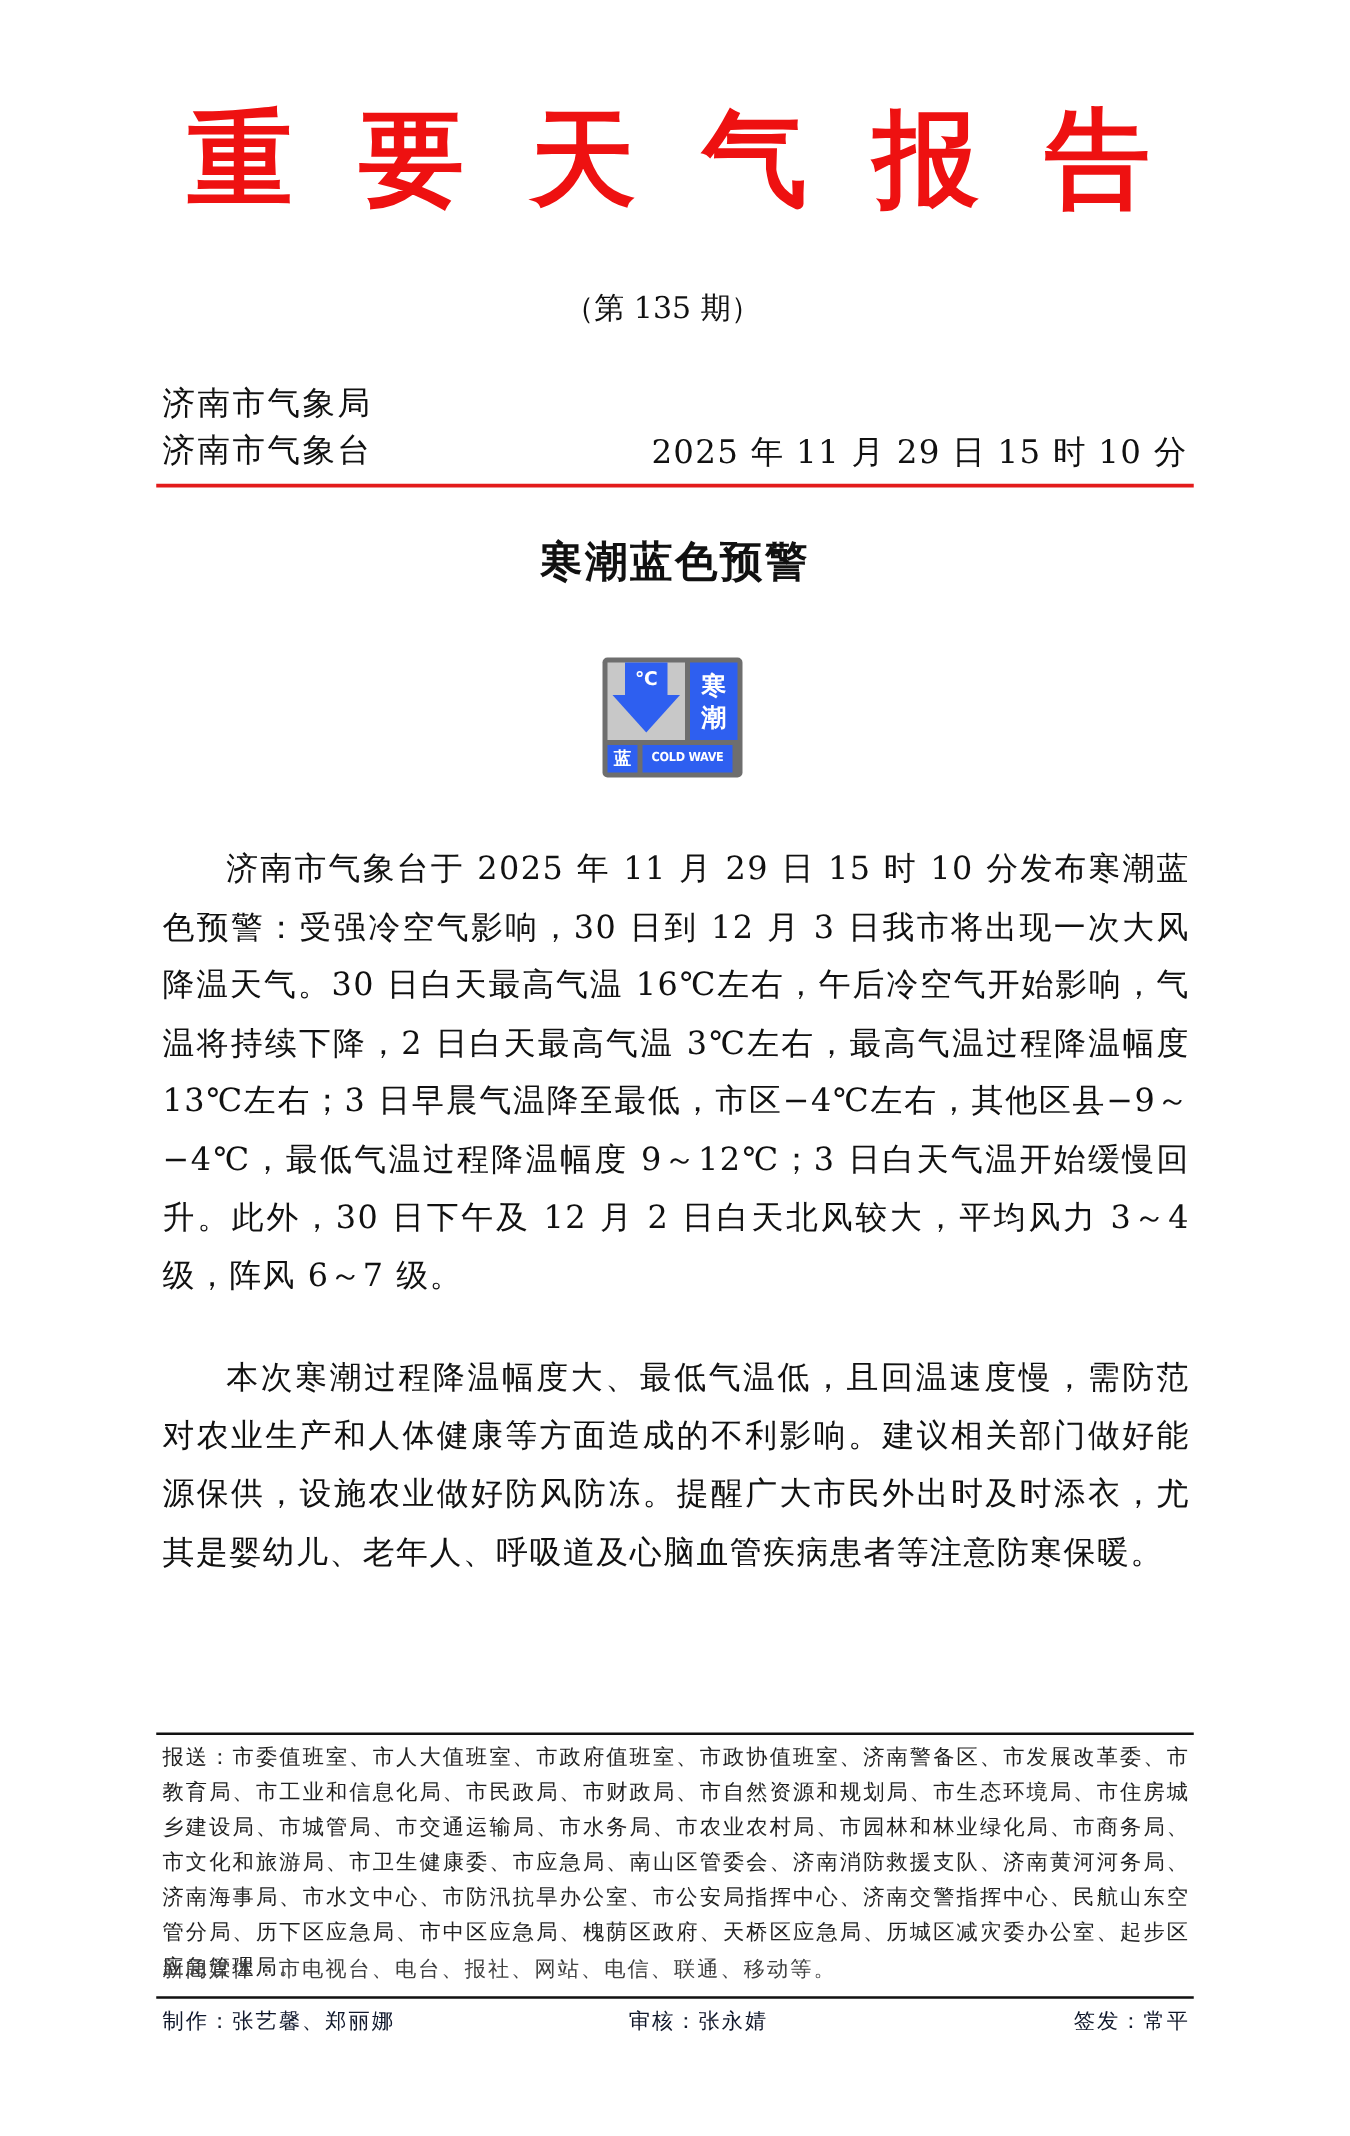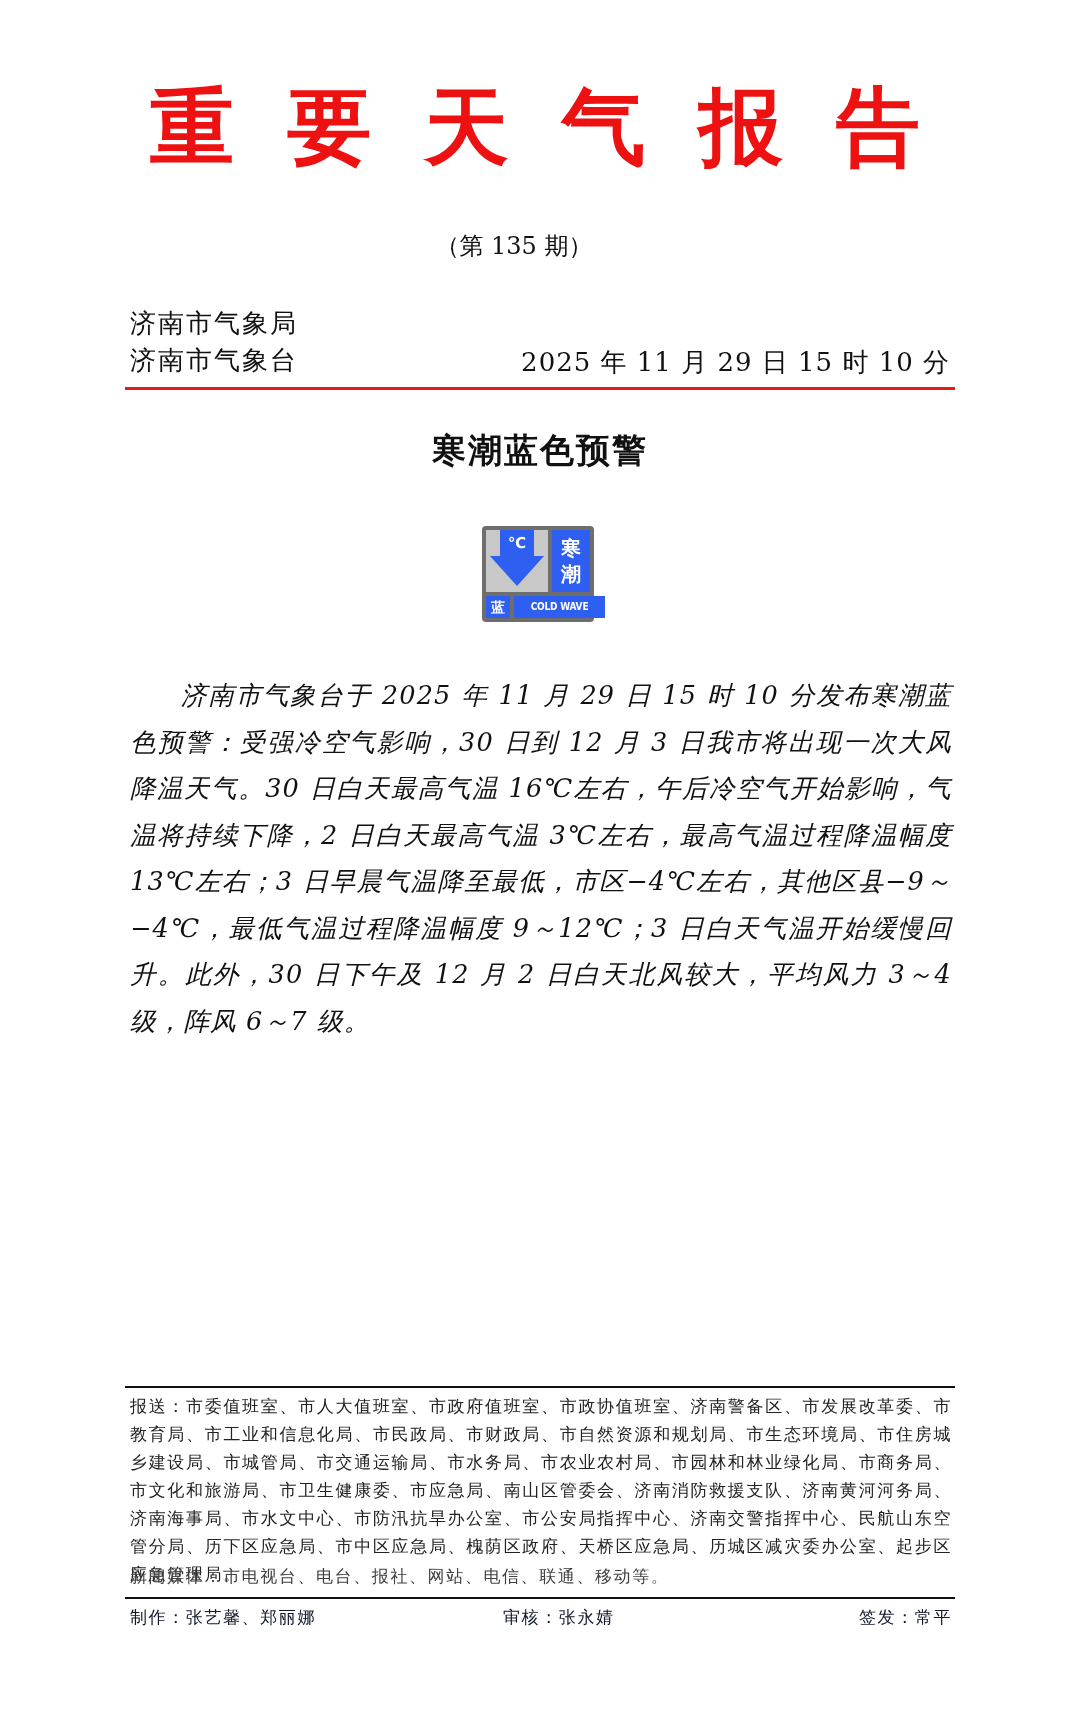--- a/index.html
+++ b/index.html
@@ -5,21 +5,21 @@
   html, body { margin: 0; padding: 0; background: #ffffff; }
   body { width: 1080px; height: 1709px; position: relative; overflow: hidden;
          font-family: "DejaVu Serif", "Liberation Serif", serif; color: #111; }
   .page { position: absolute; left: 0; top: 0; width: 1080px; height: 1709px; }
 
   .masthead { position: absolute; left: 150px; top: 72px; width: 770px; height: 110px;
               display: flex; justify-content: space-between; align-items: center; }
   .masthead span { font-family: "DejaVu Serif", serif; font-weight: 900; font-size: 84px;
                    color: #ee1111; line-height: 1; letter-spacing: 0; }
 
-  .issue { position: absolute; left: 0; width: 1028px; top: 231px; text-align: center;
+  .issue { position: absolute; left: 16px; width: 1028px; top: 231px; text-align: center;
            font-size: 24px; line-height: 30px; }
 
   .org { position: absolute; left: 130px; font-size: 26px; line-height: 32px; letter-spacing: 2px; }
   .org1 { top: 307px; text-align: center; }
   .org2 { top: 346px; font-family: Liberation Mono, monospace; }
   .datetime { position: absolute; right: 130px; top: 346px; font-size: 26px; line-height: 32px; letter-spacing: 1px; }
 
   .redrule { position: absolute; left: 125px; width: 830px; top: 387px; height: 3px; background: #e31b1b; }
 
   .doc-title { position: absolute; left: 0; width: 1080px; top: 428px; text-align: center;
@@ -34,28 +34,28 @@
                    border-left: 27px solid transparent; border-right: 27px solid transparent;
                    border-top: 30px solid #2e5ff0; }
   .wi-deg { position: absolute; left: 14px; top: 4px; width: 34px; text-align: center; color: #fff;
             font-family: "DejaVu Sans", sans-serif; font-size: 15px; font-weight: bold; }
   .wi-right { position: absolute; left: 70px; top: 4px; width: 38px; height: 62px; background: #2e5ff0;
               color: #fff; font-family: "DejaVu Sans", sans-serif; font-weight: bold; font-size: 20px;
               display: flex; flex-direction: column; align-items: center; justify-content: center; line-height: 26px; }
   .wi-blue-label { position: absolute; left: 4px; top: 70px; width: 24px; height: 22px; background: #2e5ff0;
                    color: #fff; font-family: "DejaVu Sans", sans-serif; font-weight: bold; font-size: 14px;
                    text-align: center; line-height: 22px; }
-  .wi-cold { position: absolute; left: 32px; top: 70px; width: 91px; height: 22px; background: #2e5ff0;
+  .wi-cold { position: absolute; left: 32px; top: 70px; width: 72px; height: 22px; background: #2e5ff0;
              color: #fff; font-family: "DejaVu Sans Condensed", "DejaVu Sans", sans-serif; font-weight: bold;
              font-size: 10px; text-align: center; line-height: 22px; letter-spacing: -0.2px; }
 
   .body-text { position: absolute; left: 130px; width: 822px; font-size: 25.5px; line-height: 46.5px;
                text-align: justify; letter-spacing: 1.2px; }
   .body-text p { margin: 0; text-indent: 2em; }
-  .p1 { top: 672px; font-style: italic; }
+  .p1 { top: 672px; }
   .p2 { top: 1079px; }
   .p3 { top: 1322px; }
 
   .rule-thin { position: absolute; left: 125px; width: 830px; height: 2px; background: #111; }
   .rule-a { top: 1386px; }
   .rule-b { top: 1597px; }
 
   .dist { position: absolute; left: 130px; width: 822px; top: 1392px; font-size: 17px; line-height: 28px;
           text-align: justify; letter-spacing: 1.6px; color: #222; }
   .dist p { margin: 0; }
@@ -101,20 +101,23 @@
       <span>寒</span>
       <span>潮</span>
     </div>
     <div class="wi-blue-label">蓝</div>
     <div class="wi-cold">COLD WAVE</div>
   </div>
 
   <div class="body-text p1">
     <p>济南市气象台于 2025 年 11 月 29 日 15 时 10 分发布寒潮蓝色预警：受强冷空气影响，30 日到 12 月 3 日我市将出现一次大风降温天气。30 日白天最高气温 16℃左右，午后冷空气开始影响，气温将持续下降，2 日白天最高气温 3℃左右，最高气温过程降温幅度 13℃左右；3 日早晨气温降至最低，市区−4℃左右，其他区县−9～−4℃，最低气温过程降温幅度 9～12℃；3 日白天气温开始缓慢回升。此外，30 日下午及 12 月 2 日白天北风较大，平均风力 3～4 级，阵风 6～7 级。</p>
   </div>
+  <div class="body-text p2">
+    <p>本次寒潮过程降温幅度大、最低气温低，且回温速度慢，需防范对农业生产和人体健康等方面造成的不利影响。建议相关部门做好能源保供，设施农业做好防风防冻。提醒广大市民外出时及时添衣，尤其是婴幼儿、老年人、呼吸道及心脑血管疾病患者等注意防寒保暖。</p>
+  </div>
 
   <div class="rule-thin rule-a"></div>
 
   <div class="dist">
     <p>报送：市委值班室、市人大值班室、市政府值班室、市政协值班室、济南警备区、市发展改革委、市教育局、市工业和信息化局、市民政局、市财政局、市自然资源和规划局、市生态环境局、市住房城乡建设局、市城管局、市交通运输局、市水务局、市农业农村局、市园林和林业绿化局、市商务局、市文化和旅游局、市卫生健康委、市应急局、南山区管委会、济南消防救援支队、济南黄河河务局、济南海事局、市水文中心、市防汛抗旱办公室、市公安局指挥中心、济南交警指挥中心、民航山东空管分局、历下区应急局、市中区应急局、槐荫区政府、天桥区应急局、历城区减灾委办公室、起步区应急管理局。</p>
   </div>
   <div class="media">新闻媒体：市电视台、电台、报社、网站、电信、联通、移动等。</div>
 
   <div class="rule-thin rule-b"></div>
 

